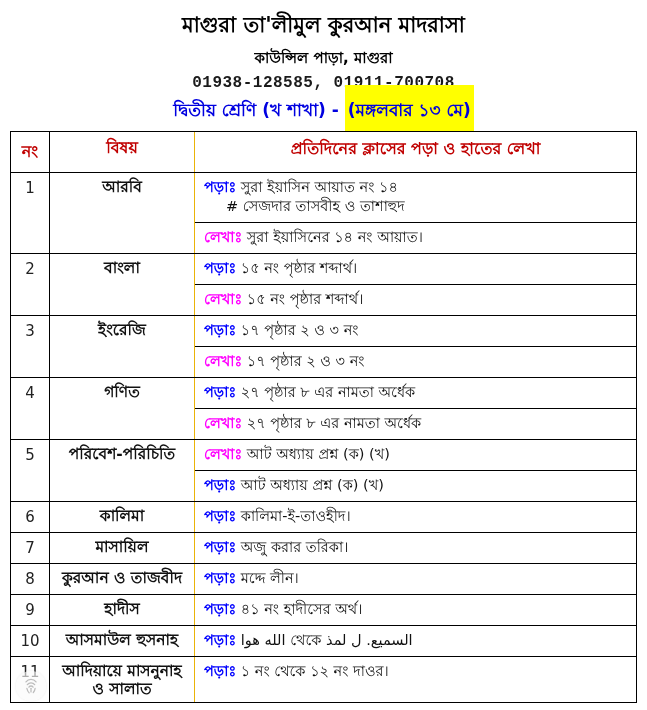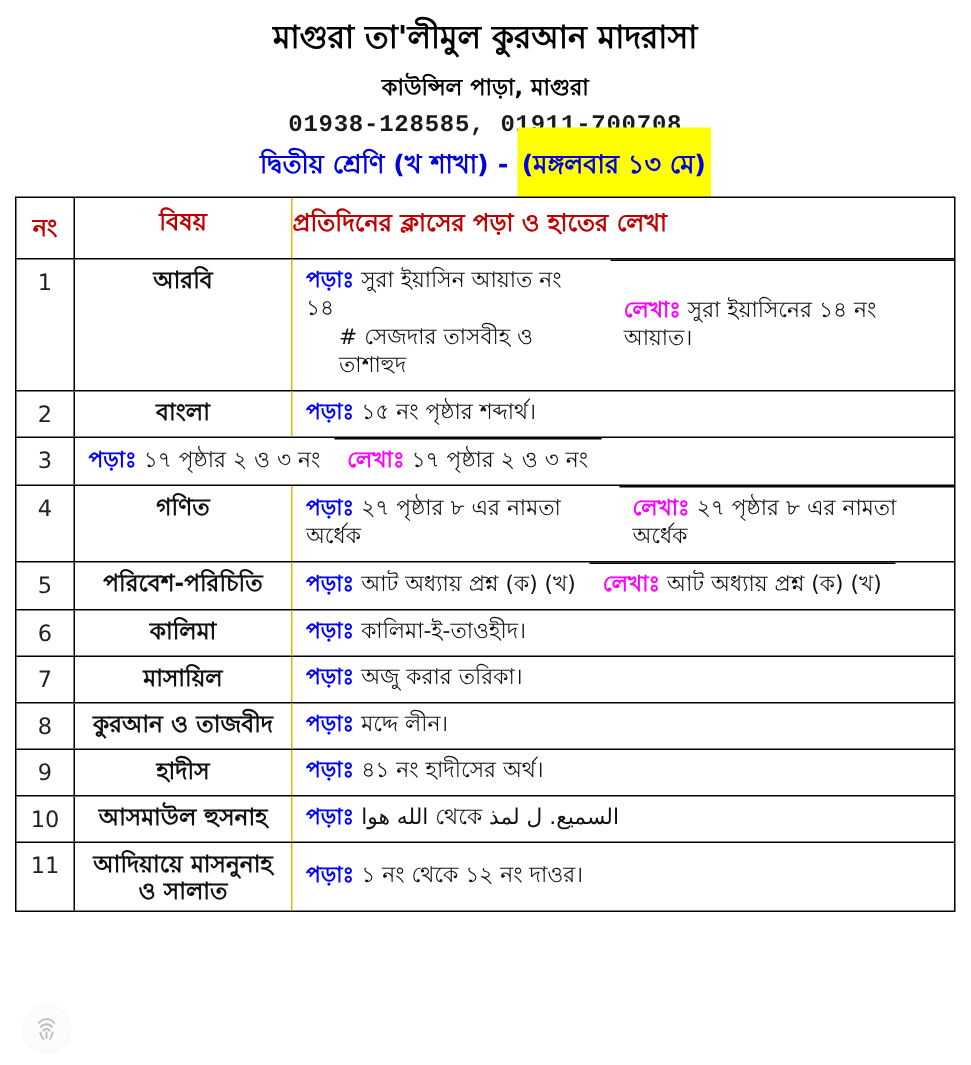--- a/index.html
+++ b/index.html
@@ -68,31 +68,32 @@
     border-right: 1px solid #eab308;
     text-align: center;
     padding: 5px 6px 4px 6px;
     font-size: 15.5px;
     font-weight: bold;
     line-height: 18px;
   }
   .cell-details {
     flex: 1 1 auto;
     display: flex;
+    flex-direction: column;
     min-width: 0;
   }
   .thead .cell-num, .thead .cell-subject, .thead .cell-details-head {
     color: var(--red);
     font-weight: bold;
     font-size: 16px;
     padding-top: 7px; padding-bottom: 6px;
   }
   .thead .cell-details-head {
     flex: 1 1 auto;
-    text-align: left;
+    text-align: center;
     line-height: 20px;
   }
   .section {
     padding: 5px 9px 6px 9px;
     min-height: 30px;
     display: flex;
     flex-direction: column;
     justify-content: center;
     font-size: 14.5px;
     line-height: 19px;
@@ -149,25 +150,29 @@
   </div>
 
   <div class="trow">
     <div class="cell-num">2</div>
     <div class="cell-subject">বাংলা</div>
     <div class="cell-details">
       <div class="section read-section">
         <div class="line1"><span class="lbl read">পড়াঃ</span> <span class="txt">১৫ নং পৃষ্ঠার শব্দার্থ।</span></div>
 
       </div>
+      <div class="section write-section">
+        <div class="line1"><span class="lbl write">লেখাঃ</span> <span class="txt">১৫ নং পৃষ্ঠার শব্দার্থ।</span></div>
+      </div>
     </div>
   </div>
 
   <div class="trow">
     <div class="cell-num">3</div>
+    <div class="cell-subject">ইংরেজি</div>
     <div class="cell-details">
       <div class="section read-section">
         <div class="line1"><span class="lbl read">পড়াঃ</span> <span class="txt">১৭ পৃষ্ঠার ২ ও ৩ নং</span></div>
 
       </div>
       <div class="section write-section">
         <div class="line1"><span class="lbl write">লেখাঃ</span> <span class="txt">১৭ পৃষ্ঠার ২ ও ৩ নং</span></div>
       </div>
     </div>
   </div>
@@ -183,26 +188,26 @@
       <div class="section write-section">
         <div class="line1"><span class="lbl write">লেখাঃ</span> <span class="txt">২৭ পৃষ্ঠার ৮ এর নামতা অর্ধেক</span></div>
       </div>
     </div>
   </div>
 
   <div class="trow">
     <div class="cell-num">5</div>
     <div class="cell-subject">পরিবেশ-পরিচিতি</div>
     <div class="cell-details">
+      <div class="section write-section">
+        <div class="line1"><span class="lbl write">লেখাঃ</span> <span class="txt">আট অধ্যায় প্রশ্ন (ক) (খ)</span></div>
+      </div>
       <div class="section read-section">
         <div class="line1"><span class="lbl read">পড়াঃ</span> <span class="txt">আট অধ্যায় প্রশ্ন (ক) (খ)</span></div>
 
-      </div>
-      <div class="section write-section">
-        <div class="line1"><span class="lbl write">লেখাঃ</span> <span class="txt">আট অধ্যায় প্রশ্ন (ক) (খ)</span></div>
       </div>
     </div>
   </div>
 
   <div class="trow">
     <div class="cell-num">6</div>
     <div class="cell-subject">কালিমা</div>
     <div class="cell-details">
       <div class="section read-section">
         <div class="line1"><span class="lbl read">পড়াঃ</span> <span class="txt">কালিমা-ই-তাওহীদ।</span></div>

